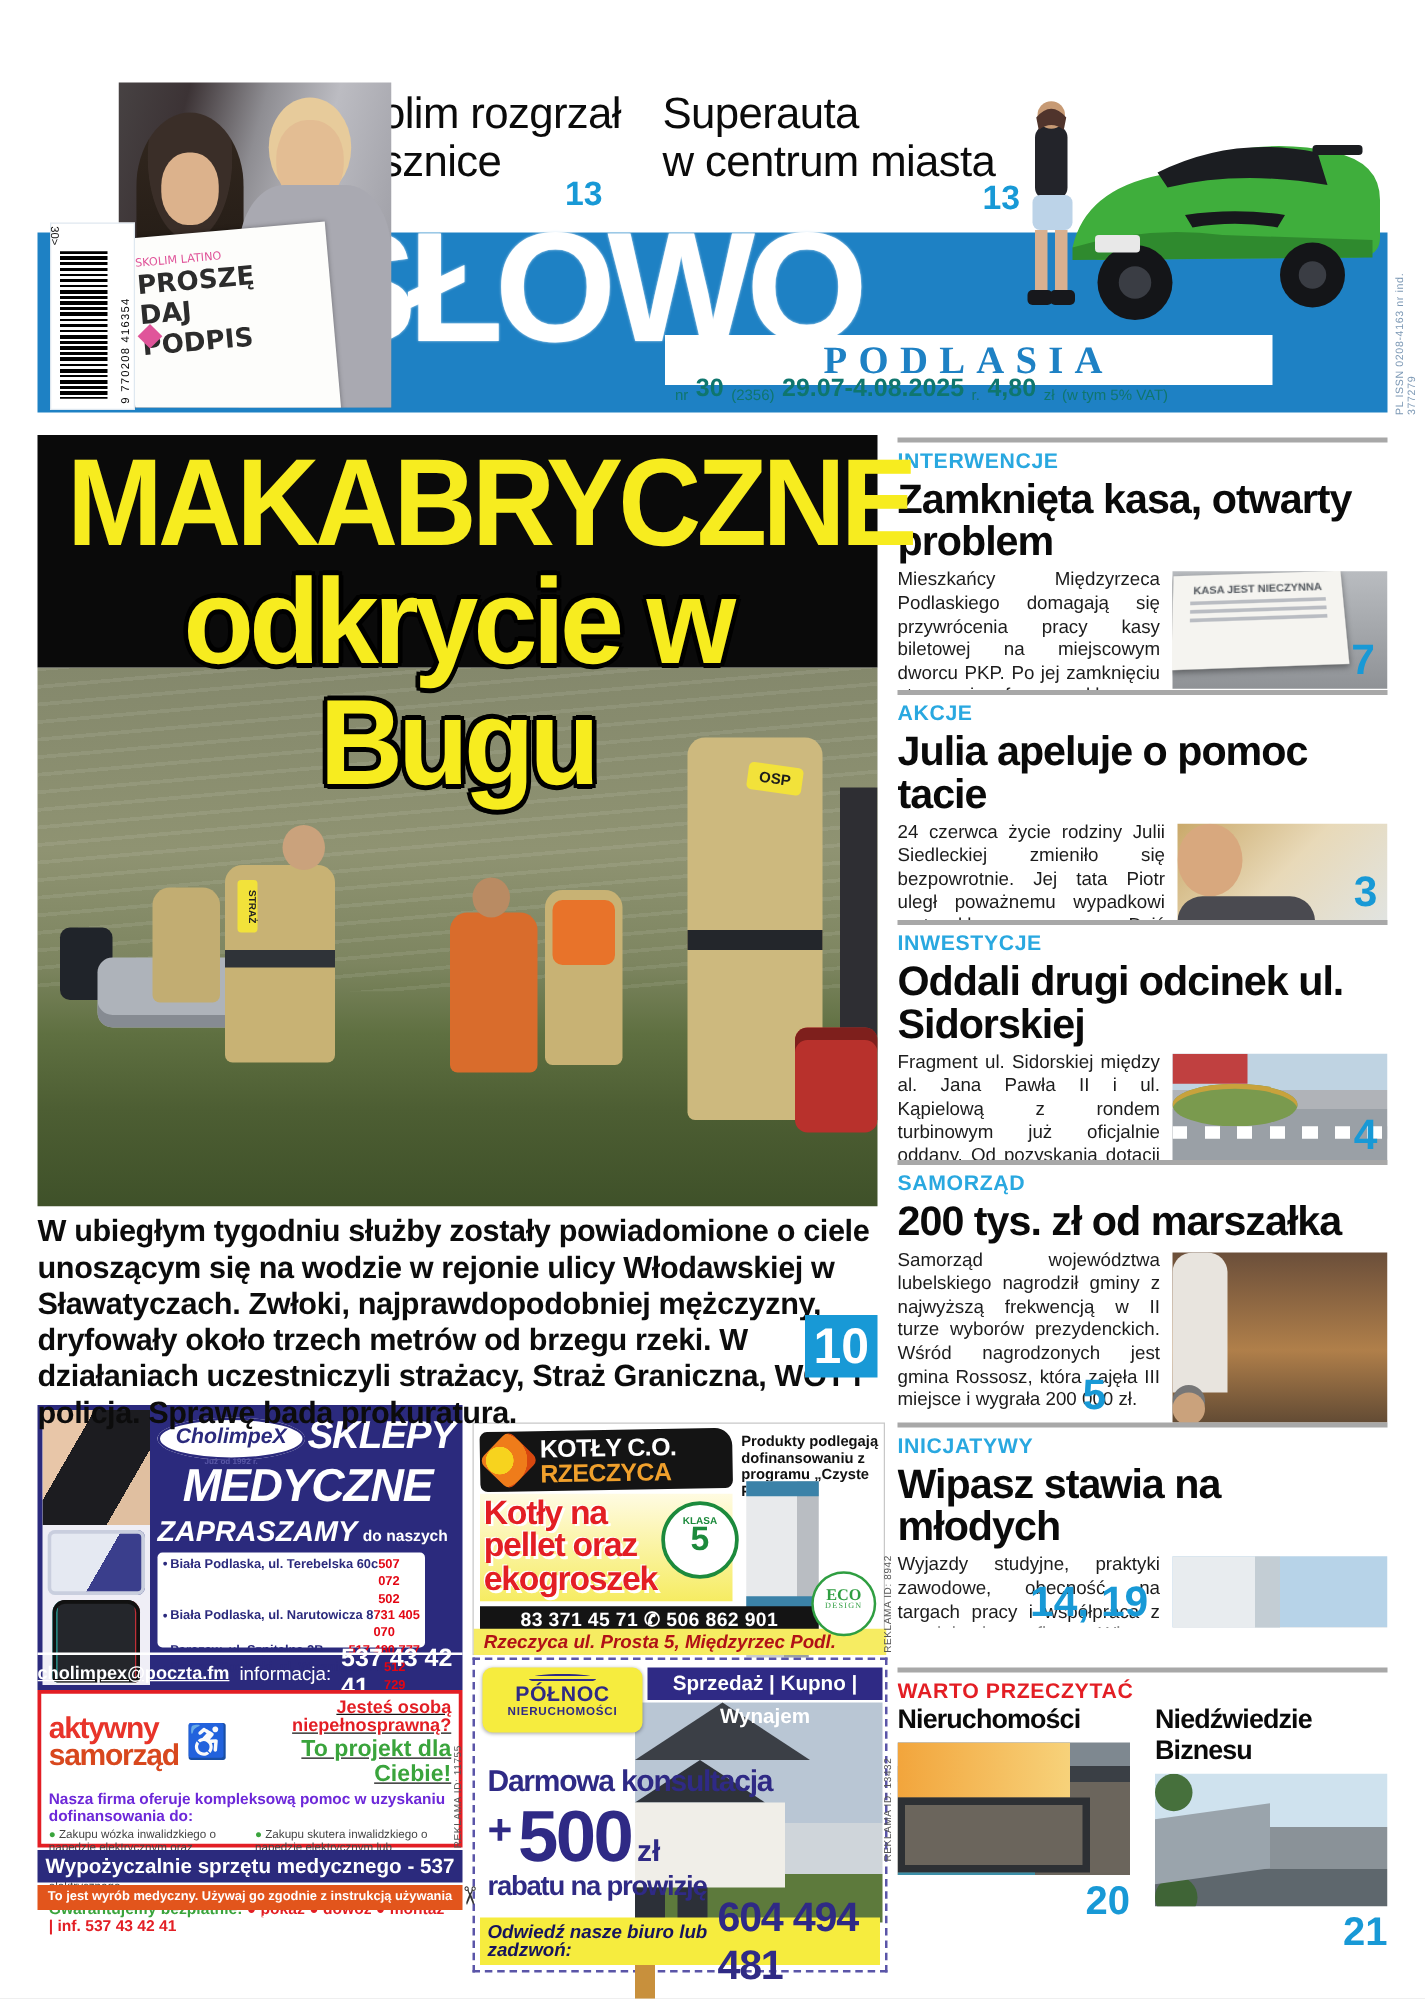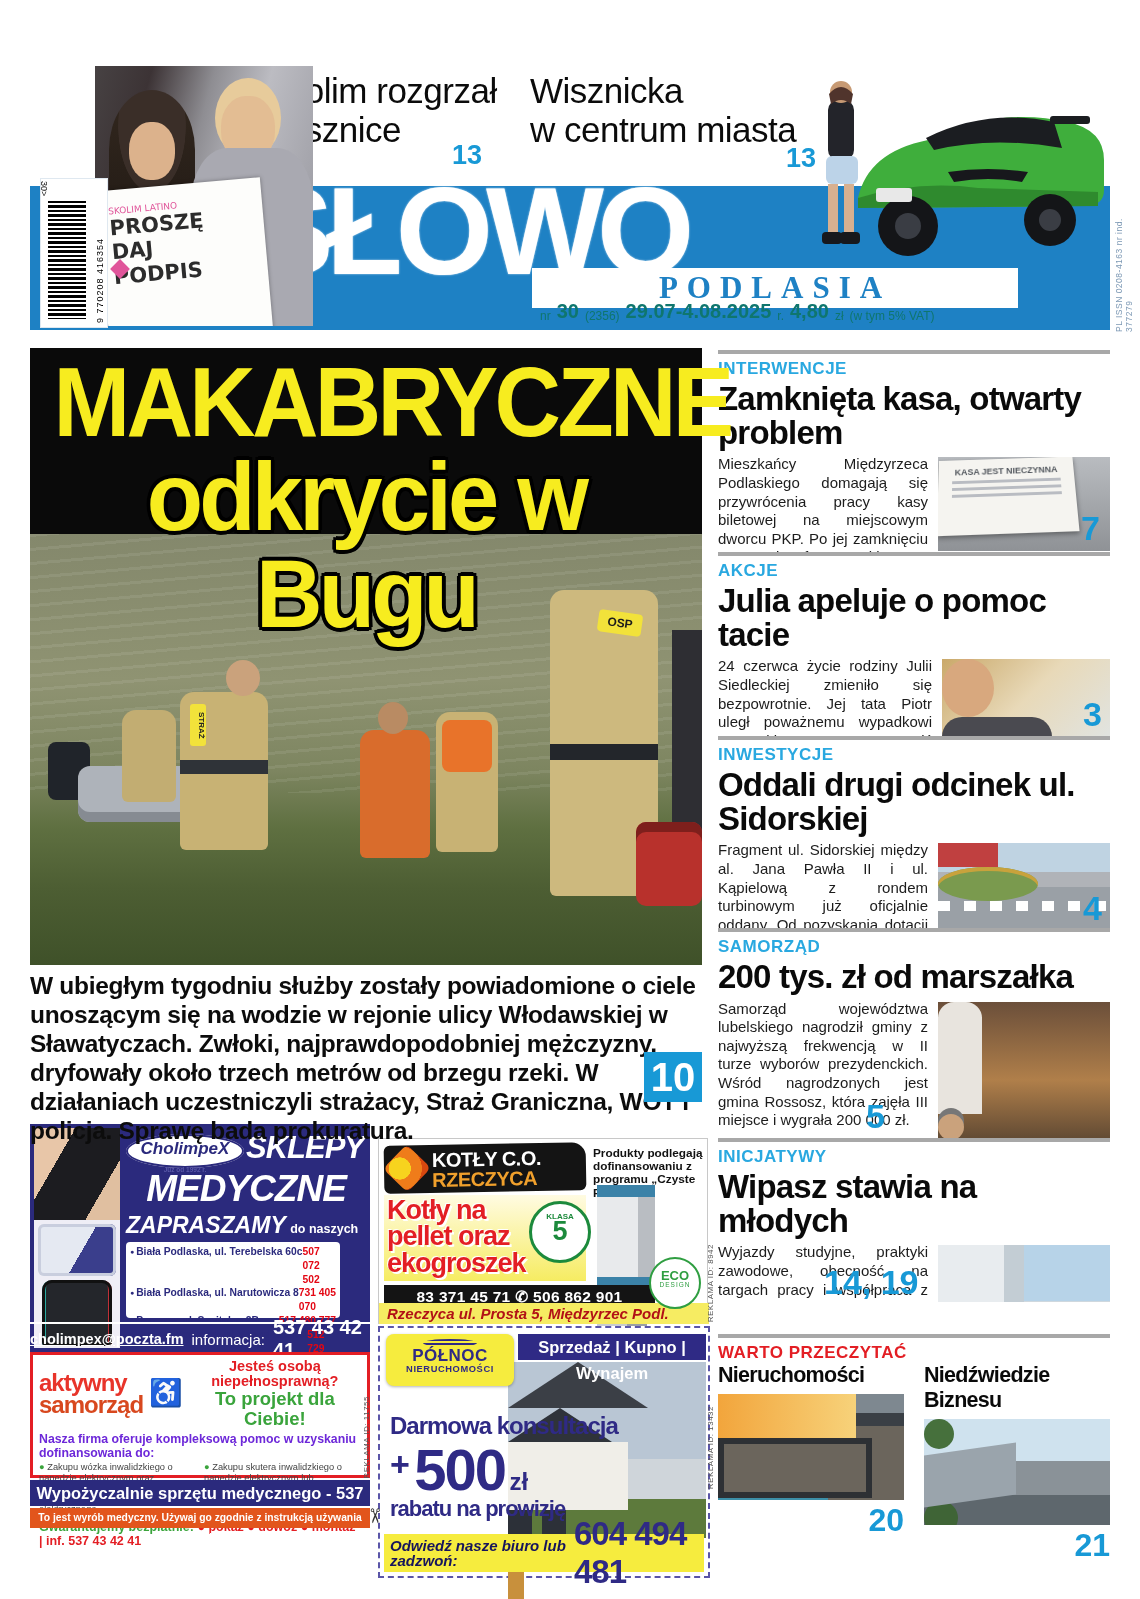--- a/index.html
+++ b/index.html
@@ -157,21 +157,21 @@
   .chol-mail .e{font-size:14.5px;font-weight:bold;text-decoration:underline;}
   .chol-mail .i{font-size:15px;}
   .chol-mail .ph2{font-size:20px;font-weight:900;}
   
   .adakt{left:30px;top:1352px;width:340px;height:126px;background:#fff;border:3px solid #e31e24;box-sizing:border-box;padding:4px 6px;z-index:2;}
   .akt-top{display:flex;gap:6px;align-items:center;}
   .akt-logo{line-height:.9;font-weight:900;font-size:24px;letter-spacing:-1px;}
   .akt-logo .l1{color:#e8342a;}
   .akt-logo .l2{color:#d8481e;}
   .akt-wheel{font-size:27px;color:#3aa43c;line-height:1;}
-  .akt-right{flex:1;text-align:center;line-height:1.05;}
+  .akt-right{flex:1;text-align:right;line-height:1.05;text-decoration:underline;}
   .akt-q{color:#e31e24;font-weight:bold;font-size:14.5px;}
   .akt-a{color:#3aa43c;font-weight:900;font-size:18.5px;}
   .akt-intro{font-size:12.3px;font-weight:bold;color:#6d28d9;margin-top:4px;}
   .akt-cols{display:flex;gap:8px;margin-top:2px;}
   .akt-col{flex:1;font-size:9.3px;line-height:1.12;color:#444;}
   .akt-col::before{content:"● ";color:#3aa43c;}
   .akt-foot{border-top:1px solid #ddd;margin-top:3px;padding-top:2px;font-size:12.5px;font-weight:900;}
   .akt-foot .g{color:#3aa43c;}
   .akt-foot .r{color:#e31e24;}
   
@@ -193,21 +193,21 @@
   .kot-klasa{left:150px;top:62px;width:62px;height:62px;border-radius:50%;background:#fff;border:3px solid #1c8a3c;
      box-sizing:border-box;text-align:center;color:#1c8a3c;z-index:3;}
   .kot-klasa .k{font-size:8px;font-weight:bold;margin-top:8px;}
   .kot-klasa .v{font-size:27px;font-weight:900;line-height:.8;}
   .kot-boiler{left:218px;top:46px;width:106px;height:118px;}
   .kot-boiler .b1{left:0;top:8px;width:58px;height:104px;background:linear-gradient(90deg,#e8eaec 0 70%,#b9bdc2 70%);
      box-shadow:inset 0 -12px 0 #3b82a8,inset 0 12px 0 #3b82a8;}
   .kot-boiler .b2{left:56px;top:0;width:50px;height:118px;background:linear-gradient(90deg,#c7cbd0 0 60%,#9aa0a6 60%);
      box-shadow:inset 0 10px 0 #7d848c;}
   .kot-eco{left:270px;top:118px;width:52px;height:52px;border-radius:50%;background:#fff;border:2px solid #2f9e41;
-     box-sizing:border-box;text-align:center;color:#2f9e41;z-index:3;}
+     box-sizing:border-box;text-align:center;color:#2f9e41;z-index:3;font-family:Liberation Serif, serif;}
   .kot-eco .e{font-size:13px;font-weight:900;margin-top:12px;line-height:.8;}
   .kot-eco .d{font-size:6.5px;letter-spacing:1px;}
   .kot-phones{left:5px;top:146px;width:271px;height:24px;background:#141414;color:#fff;font-size:15.5px;
      font-weight:900;text-align:center;line-height:24px;letter-spacing:.3px;}
   .kot-addr{left:0;top:164px;width:330px;height:21px;background:#f6ec62;color:#b11116;font-size:15px;
      font-weight:900;font-style:italic;line-height:21px;padding-left:8px;box-sizing:border-box;}
   
   .adpol{left:378px;top:1326px;width:332px;height:252px;background:#fff;border:2px dashed #5a55a8;box-sizing:border-box;z-index:2;}
   .pol-photo{left:128px;top:34px;width:198px;height:176px;background:linear-gradient(180deg,#b9c6d4 0 55%,#cfd5da 55% 78%,#5d7a3c 78% 100%);}
   .pol-photo .wall{left:36px;top:62px;width:120px;height:68px;background:#f0eee8;}
@@ -239,21 +239,21 @@
 
 <div id="page">
 
   <div class="abs teaser" style="left:265px;top:72px;width:240px;">
     <div>Skolim rozgrzał</div>
     <div>Wisznice</div>
   </div>
   <div class="abs teaser-page" style="left:452px;top:140px;">13</div>
 
   <div class="abs teaser" style="left:530px;top:72px;width:270px;">
-    <div>Wisznicka</div>
+    <div>Superauta</div>
     <div>w centrum miasta</div>
   </div>
   <div class="abs teaser-page" style="left:786px;top:143px;">13</div>
 
   <div class="abs mast-band"></div>
   <div class="abs mast-title">SŁOWO</div>
   <div class="abs mast-strip">
     <span class="mast-sub">PODLASIA</span>
   </div>
   <div class="abs issue-line">

